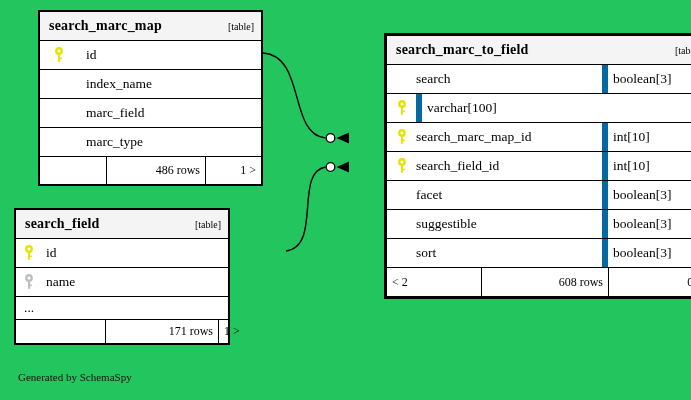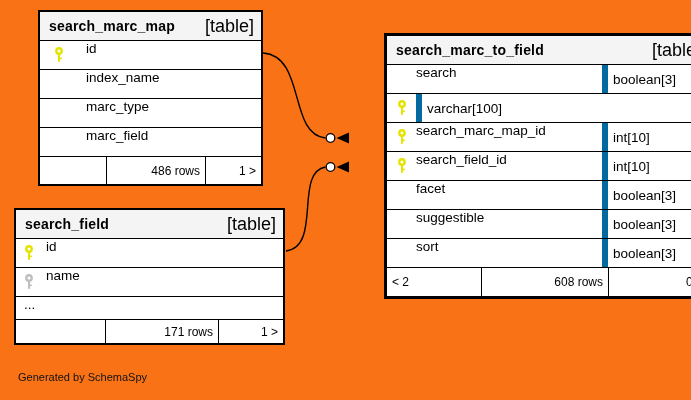--- a/index.html
+++ b/index.html
@@ -1,31 +1,31 @@
 <!DOCTYPE html>
 <html><head>
 <meta charset="utf-8">
 <style>
   html,body{margin:0;padding:0;background:#ffffff;}
   #canvas{
-    position:relative;width:691px;height:400px;background:#f97316;
-    font-family:Liberation Sans, sans-serif;color:#000;
+    position:relative;width:691px;height:400px;background:#22c55e;
+    font-family:Liberation Serif, serif;color:#000;
     overflow:hidden;
   }
   .tbl{position:absolute;background:#fff;border:2px solid #000;box-sizing:border-box;}
   .tbl.focus{border-width:3px;}
   .hdr{
     display:flex;align-items:center;justify-content:space-between;
     height:29px;background:#f4f4f4;border-bottom:1px solid #000;
     padding:0 7px 0 9px;box-sizing:border-box;
   }
   .tname{font-weight:bold;font-size:14px;letter-spacing:.2px;}
-  .badge{font-size:18px;}
+  .badge{font-size:10px;}
   .row{
-    display:flex;height:29px;box-sizing:border-box;
+    display:flex;align-items:center;height:29px;box-sizing:border-box;
     border-bottom:1px solid #000;background:#fff;
   }
   .row:last-of-type{border-bottom:1px solid #000;}
   .islot{display:flex;align-items:center;flex:0 0 auto;}
   .t1 .row{padding-left:14px;}  .t1 .islot{width:32px;}
   .t2 .row{padding-left:8px;}   .t2 .islot{width:22px;}
   .t3 .row{padding-left:10px;}  .t3 .islot{width:19px;}
   .cname{font-size:13.5px;flex:1 1 auto;white-space:nowrap;}
   .ctype{
     font-size:13.5px;flex:0 0 106px;align-self:stretch;display:flex;align-items:center;
@@ -75,34 +75,34 @@
         </svg>
       </span>
       <span class="cname">id</span>
     </div>
     <div class="row">
       <span class="islot"></span>
       <span class="cname">index_name</span>
     </div>
     <div class="row">
       <span class="islot"></span>
+      <span class="cname">marc_field</span>
+    </div>
+    <div class="row">
+      <span class="islot"></span>
       <span class="cname">marc_type</span>
-    </div>
-    <div class="row">
-      <span class="islot"></span>
-      <span class="cname">marc_field</span>
     </div>
     <div class="frow">
       <span class="fcell lft"></span>
       <span class="fcell mid">486 rows</span>
       <span class="fcell rgt">1 &gt;</span>
     </div>
   </div>
 
-  <div class="tbl t2" style="left:14px;top:208px;width:271px;">
+  <div class="tbl t2" style="left:14px;top:208px;width:216px;">
     <div class="hdr">
       <span class="tname">search_field</span>
       <span class="badge">[table]</span>
     </div>
     <div class="row">
       <span class="islot">
         <svg class="key yellow" width="10" height="16" viewBox="0 0 10 16">
           <circle cx="5" cy="4" r="2.7" fill="none" stroke="currentColor" stroke-width="2.4"></circle>
           <rect x="4" y="7" width="2.1" height="7.8" fill="currentColor"></rect>
           <rect x="6" y="10.6" width="1.9" height="1.5" fill="currentColor"></rect>

